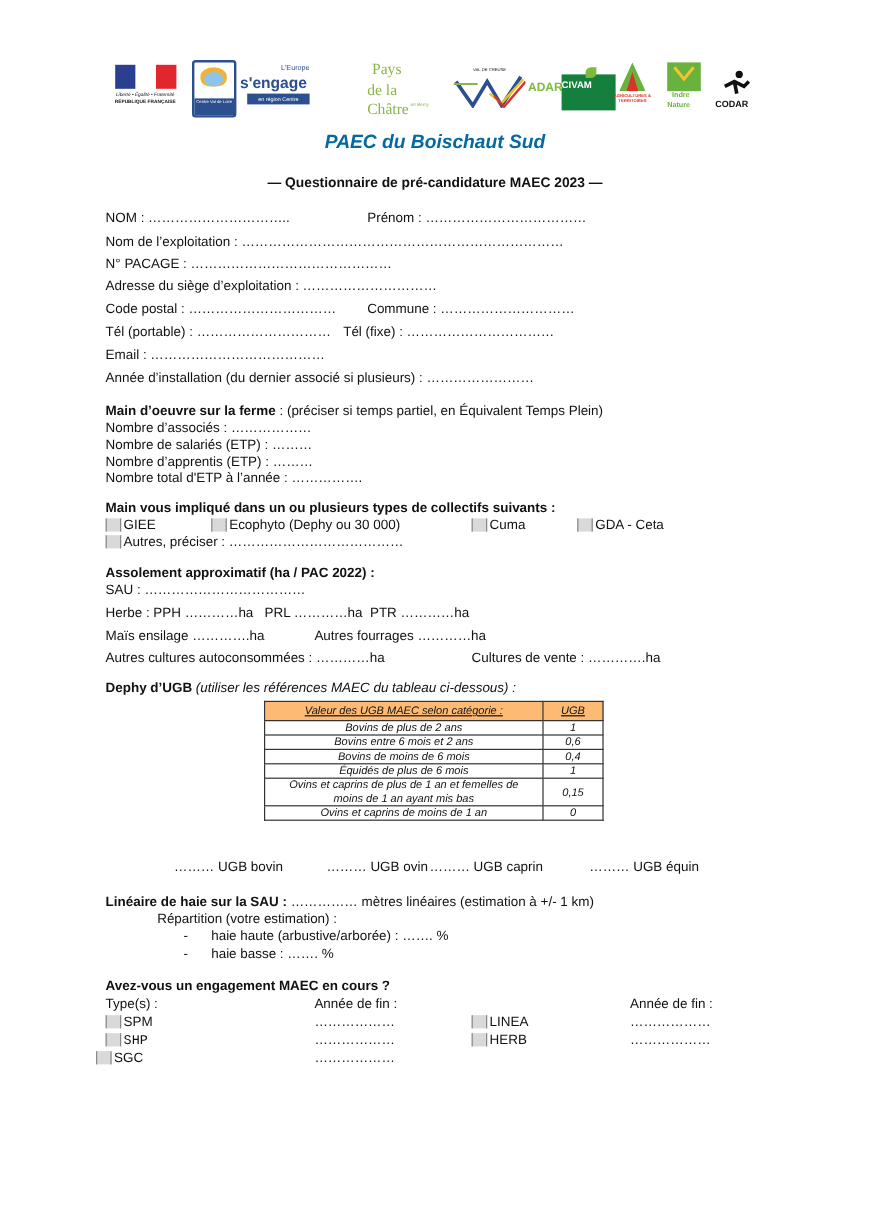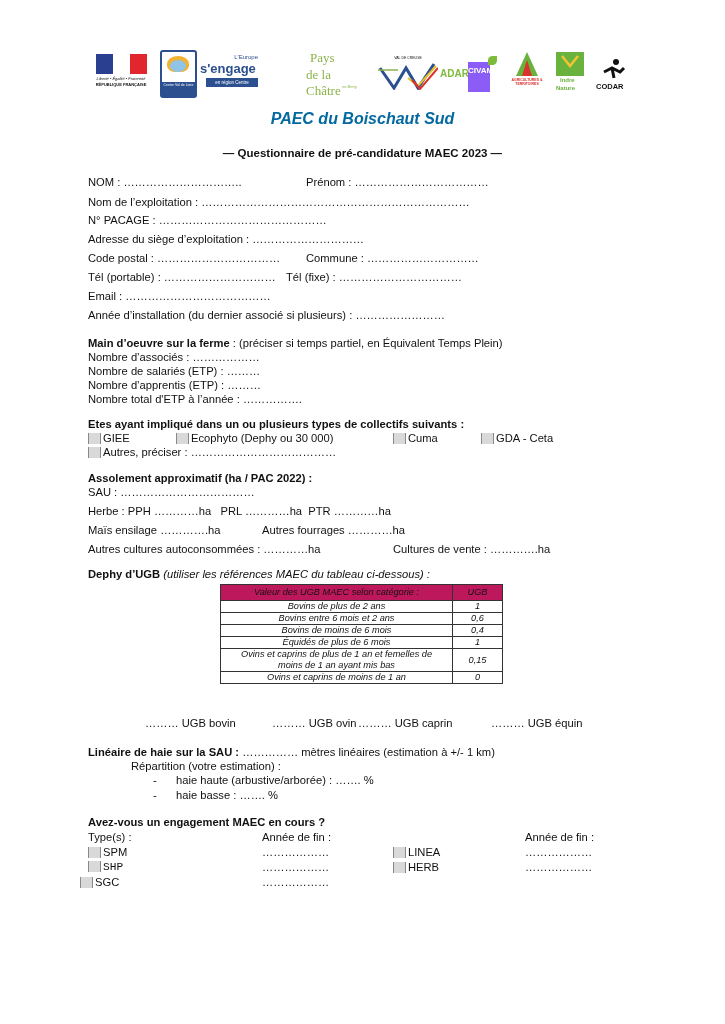--- a/index.html
+++ b/index.html
@@ -12,21 +12,21 @@
            color:#0369a1; font-weight:bold; font-style:italic; font-size:16px; }
   .subtitle { position:absolute; top:147px; left:0; width:725px; text-align:center;
            font-weight:bold; font-size:11.5px; }
   .b { font-weight:bold; }
   .i { font-style:italic; }
   .cb { display:inline-block; width:11px; height:11px; background:#d9d9d9;
         border-left:1px solid #888; border-right:1px solid #888; vertical-align:-2px; margin-right:2px; }
   table.ugb { position:absolute; top:584px; left:220px; border-collapse:collapse;
               font-style:italic; font-size:9.2px; width:283px; }
   table.ugb td { border:1px solid #333; text-align:center; padding:0 2px; line-height:11px; }
-  table.ugb tr.hdr td { background:#be185d; height:15px; border-width:1.5px; }
+  table.ugb tr.hdr td { background:#fdba74; height:15px; border-width:1.5px;text-decoration:underline; }
   table.ugb td.v { width:45px; }
 </style>
 </head>
 <body>
 
 <div class="logos">
 
   <div class="logo" style="left:0;top:4px;width:62px;height:40px;">
     <div style="position:absolute;left:6px;top:0;width:17px;height:20px;background:#2a3f8f;"></div>
     <div style="position:absolute;left:23px;top:0;width:17px;height:20px;background:#fff;"></div>
@@ -58,21 +58,21 @@
     <svg style="position:absolute;left:0;top:6px;" width="60" height="28" viewBox="0 0 60 28">
       <polyline points="2,6 16,26 28,6 40,26 56,2" fill="none" stroke="#2b4f8f" stroke-width="3"></polyline>
       <polyline points="30,16 40,24 58,4" fill="none" stroke="#e8c22a" stroke-width="2"></polyline>
       <polyline points="34,18 42,27 60,6" fill="none" stroke="#d9332b" stroke-width="2"></polyline>
       <line x1="0" y1="8" x2="20" y2="8" stroke="#8bb44a" stroke-width="1.5"></line>
     </svg>
   </div>
 
   <div class="logo" style="left:350px;top:6px;width:60px;height:38px;">
     <div style="position:absolute;left:0;top:12px;font-size:10px;font-weight:bold;color:#7dbb3b;">ADAR</div>
-    <div style="position:absolute;left:28px;top:6px;width:22px;height:30px;background:#8b5cf6;color:#fff;font-size:8px;font-weight:bold;text-align:right;line-height:18px;">CIVAM</div>
+    <div style="position:absolute;left:28px;top:6px;width:45px;height:30px;background:#15803d;color:#fff;font-size:8px;font-weight:bold;text-align:left;line-height:18px;">CIVAM</div>
     <div style="position:absolute;left:48px;top:0;width:9px;height:9px;background:#7dbb3b;border-radius:50% 0;"></div>
   </div>
 
   <div class="logo" style="left:418px;top:2px;width:38px;height:44px;">
     <svg style="position:absolute;left:8px;top:0;" width="22" height="24" viewBox="0 0 22 24">
       <polygon points="11,0 22,24 0,24" fill="#6ab23e"></polygon>
       <polygon points="11,8 16,24 6,24" fill="#d9332b"></polygon>
     </svg>
     <div style="position:absolute;left:0;top:26px;width:38px;font-size:3.5px;color:#d9332b;font-weight:bold;text-align:center;white-space:normal;line-height:4px;">AGRICULTURES &amp; TERRITOIRES</div>
   </div>
@@ -111,21 +111,21 @@
 <div class="abs" style="left:88px;top:309px;">Année d’installation (du dernier associé si plusieurs) : ……………………</div>
 
 <div class="abs" style="left:88px;top:337px;">
   <span class="b">Main d’oeuvre sur la ferme</span><span> : (préciser si temps partiel, en Équivalent Temps Plein)</span>
 </div>
 <div class="abs" style="left:88px;top:351px;">Nombre d’associés :  ………………</div>
 <div class="abs" style="left:88px;top:365px;">Nombre de salariés (ETP) : ………</div>
 <div class="abs" style="left:88px;top:379px;">Nombre d’apprentis (ETP) : ………</div>
 <div class="abs" style="left:88px;top:393px;">Nombre total d'ETP à l’année : …………….</div>
 
-<div class="abs b" style="left:88px;top:418px;">Etes ayant impliqué dans un ou plusieurs types de collectifs suivants :</div>
+<div class="abs b" style="left:88px;top:418px;">Main vous impliqué dans un ou plusieurs types de collectifs suivants :</div>
 <div class="abs" style="left:88px;top:432px;"><span class="cb"></span><span>GIEE</span></div>
 <div class="abs" style="left:176px;top:432px;"><span class="cb"></span><span>Ecophyto (Dephy ou 30 000)</span></div>
 <div class="abs" style="left:393px;top:432px;"><span class="cb"></span><span>Cuma</span></div>
 <div class="abs" style="left:481px;top:432px;"><span class="cb"></span><span>GDA - Ceta</span></div>
 <div class="abs" style="left:88px;top:446px;"><span class="cb"></span><span>Autres, préciser : …………………………………</span></div>
 
 <div class="abs b" style="left:88px;top:472px;">Assolement approximatif (ha / PAC 2022) :</div>
 <div class="abs" style="left:88px;top:486px;">SAU : ………………………………</div>
 <div class="abs" style="left:88px;top:505px;white-space:pre;">Herbe : PPH …………ha   PRL …………ha  PTR …………ha</div>
 <div class="abs" style="left:88px;top:524px;">Maïs ensilage ………….ha</div>

